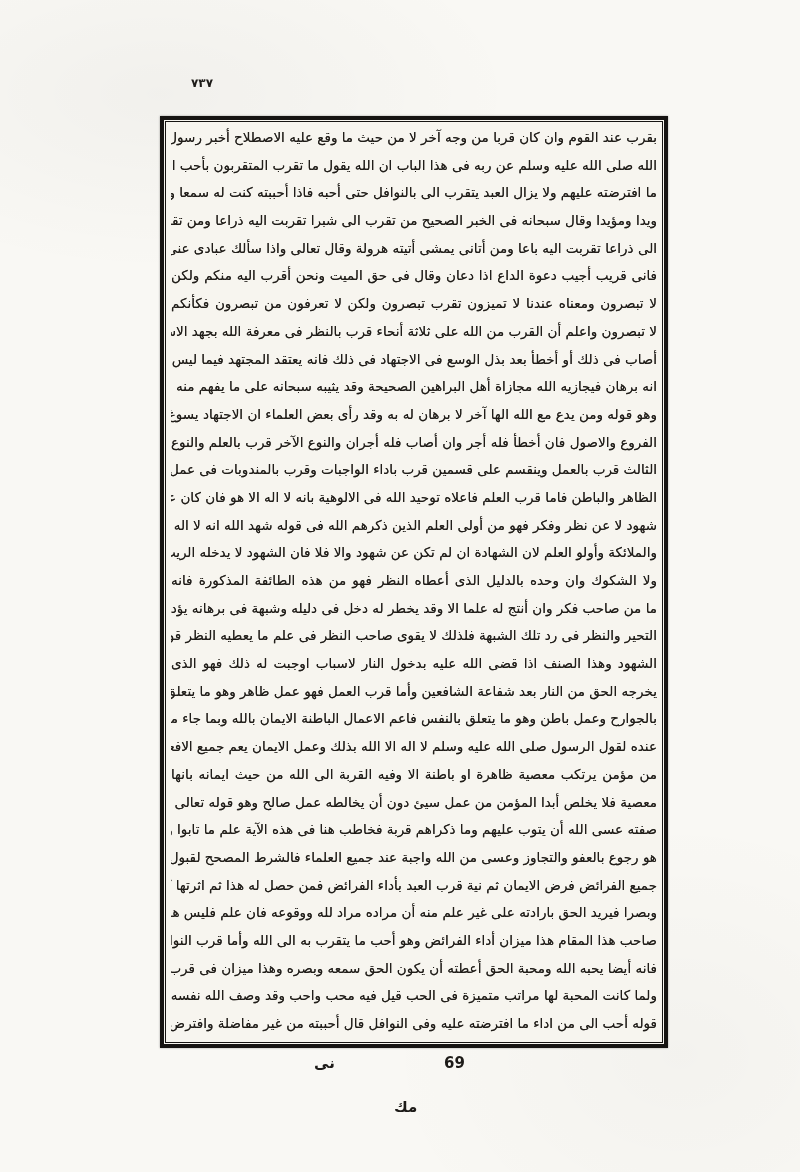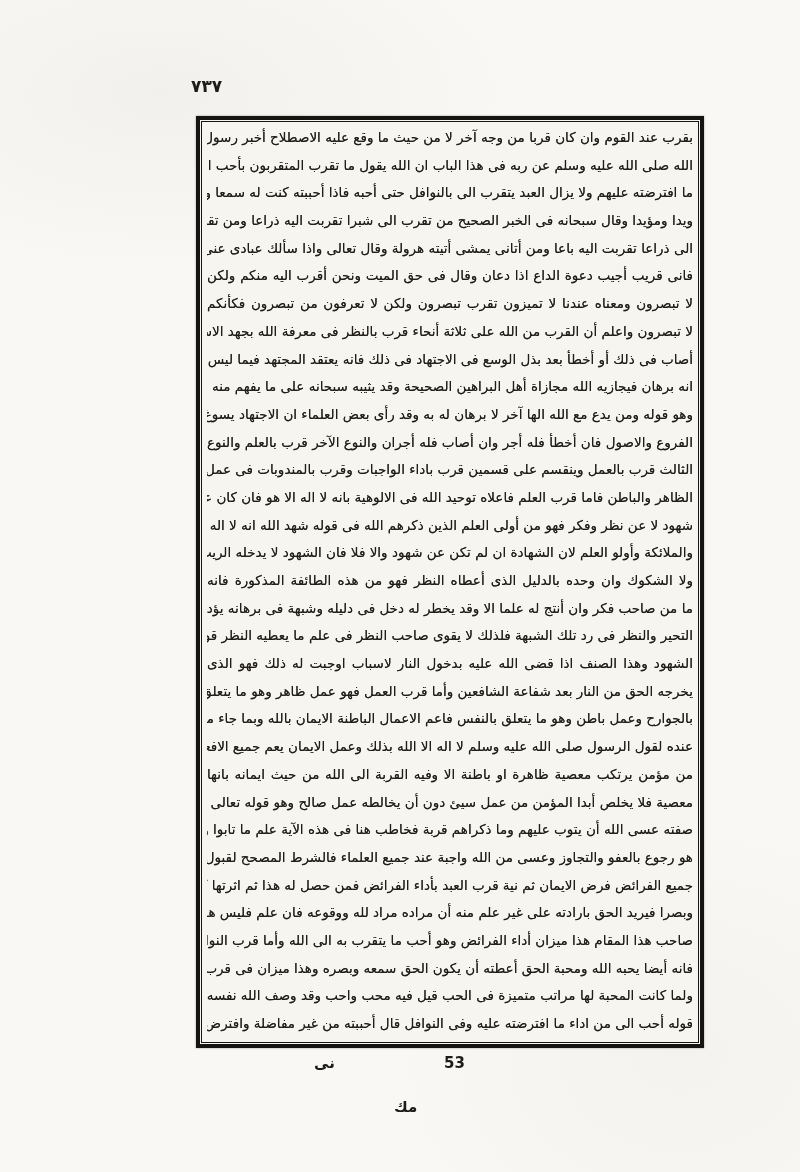--- a/index.html
+++ b/index.html
@@ -20,35 +20,34 @@
     inset: 0;
     background:
       radial-gradient(ellipse 600px 300px at 20% 8%, rgba(0,0,0,0.03), rgba(0,0,0,0) 60%),
       radial-gradient(ellipse 500px 400px at 85% 90%, rgba(0,0,0,0.025), rgba(0,0,0,0) 60%),
       #f9f8f4;
   }
   .folio {
     position: absolute;
     left: 191px;
     top: 76px;
-    font-size: 17px;
+    font-size: 12px;
     font-weight: bold;
     color: #1d1b18;
     letter-spacing: 1px;
   }
   .frame {
     position: absolute;
     left: 160px;
     top: 116px;
     width: 500px;
     height: 924px;
     border: 4px solid #161412;
     background: #f7f5ef;
     box-shadow: 0 0 2px rgba(0,0,0,0.35);
-    margin-left: 36px;
   }
   .frame::before {
     content: "";
     position: absolute;
     inset: 1px;
     border: 1px solid #161412;
     pointer-events: none;
   }
   .textblock {
     position: absolute;
@@ -124,18 +123,18 @@
       <div class="tl">جميع الفرائض فرض الايمان ثم نية قرب العبد بأداء الفرائض فمن حصل له هذا ثم اثرتها كان سمعا</div>
       <div class="tl">وبصرا فيريد الحق بارادته على غير علم منه أن مراده مراد لله ووقوعه فان علم فليس هو</div>
       <div class="tl">صاحب هذا المقام هذا ميزان أداء الفرائض وهو أحب ما يتقرب به الى الله وأما قرب النوافل</div>
       <div class="tl">فانه أيضا يحبه الله ومحبة الحق أعطته أن يكون الحق سمعه وبصره وهذا ميزان فى قرب النوافل</div>
       <div class="tl">ولما كانت المحبة لها مراتب متميزة فى الحب قيل فيه محب واحب وقد وصف الله نفسه بأحب فى</div>
       <div class="tl">قوله أحب الى من اداء ما افترضته عليه وفى النوافل قال أحببته من غير مفاضلة وافترض</div>
     </div>
   </div>
 
   <div class="footer-marks">
-    <span class="fm quire">53</span>
+    <span class="fm quire">69</span>
     <span class="fm middle">مك</span>
     <span class="fm catch">نى</span>
   </div>
 
 </div>
 
 </body></html>

